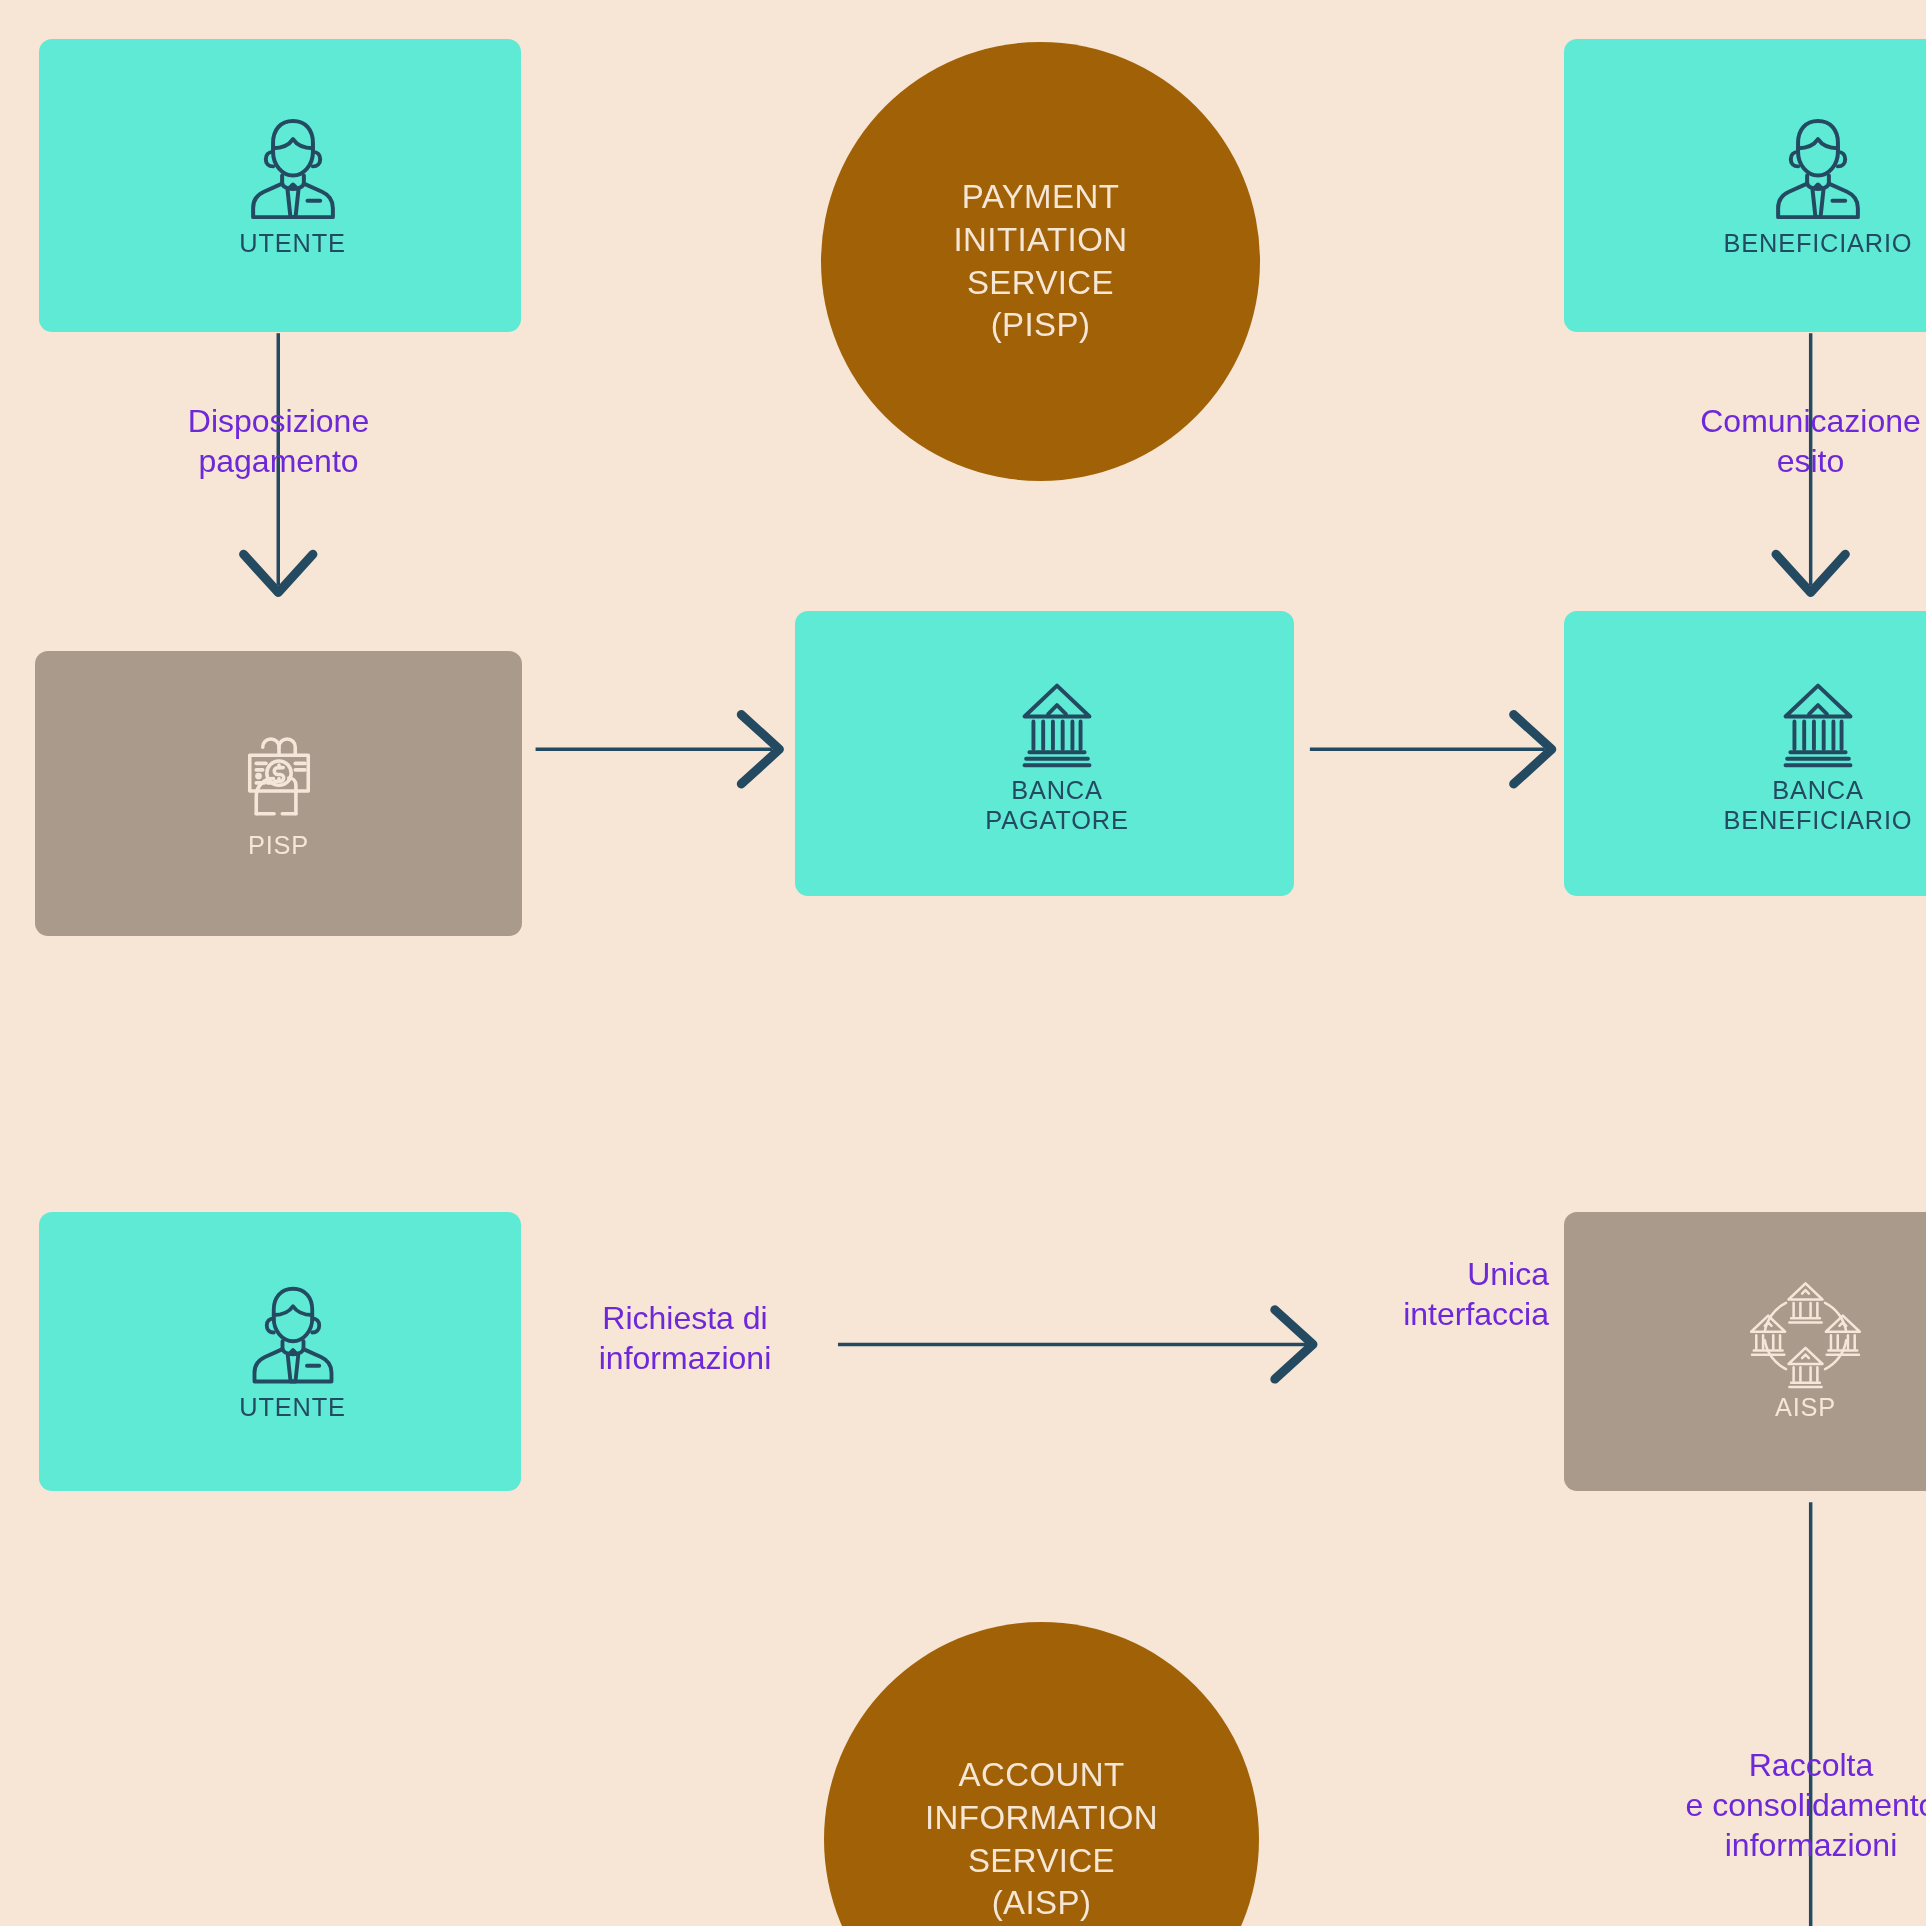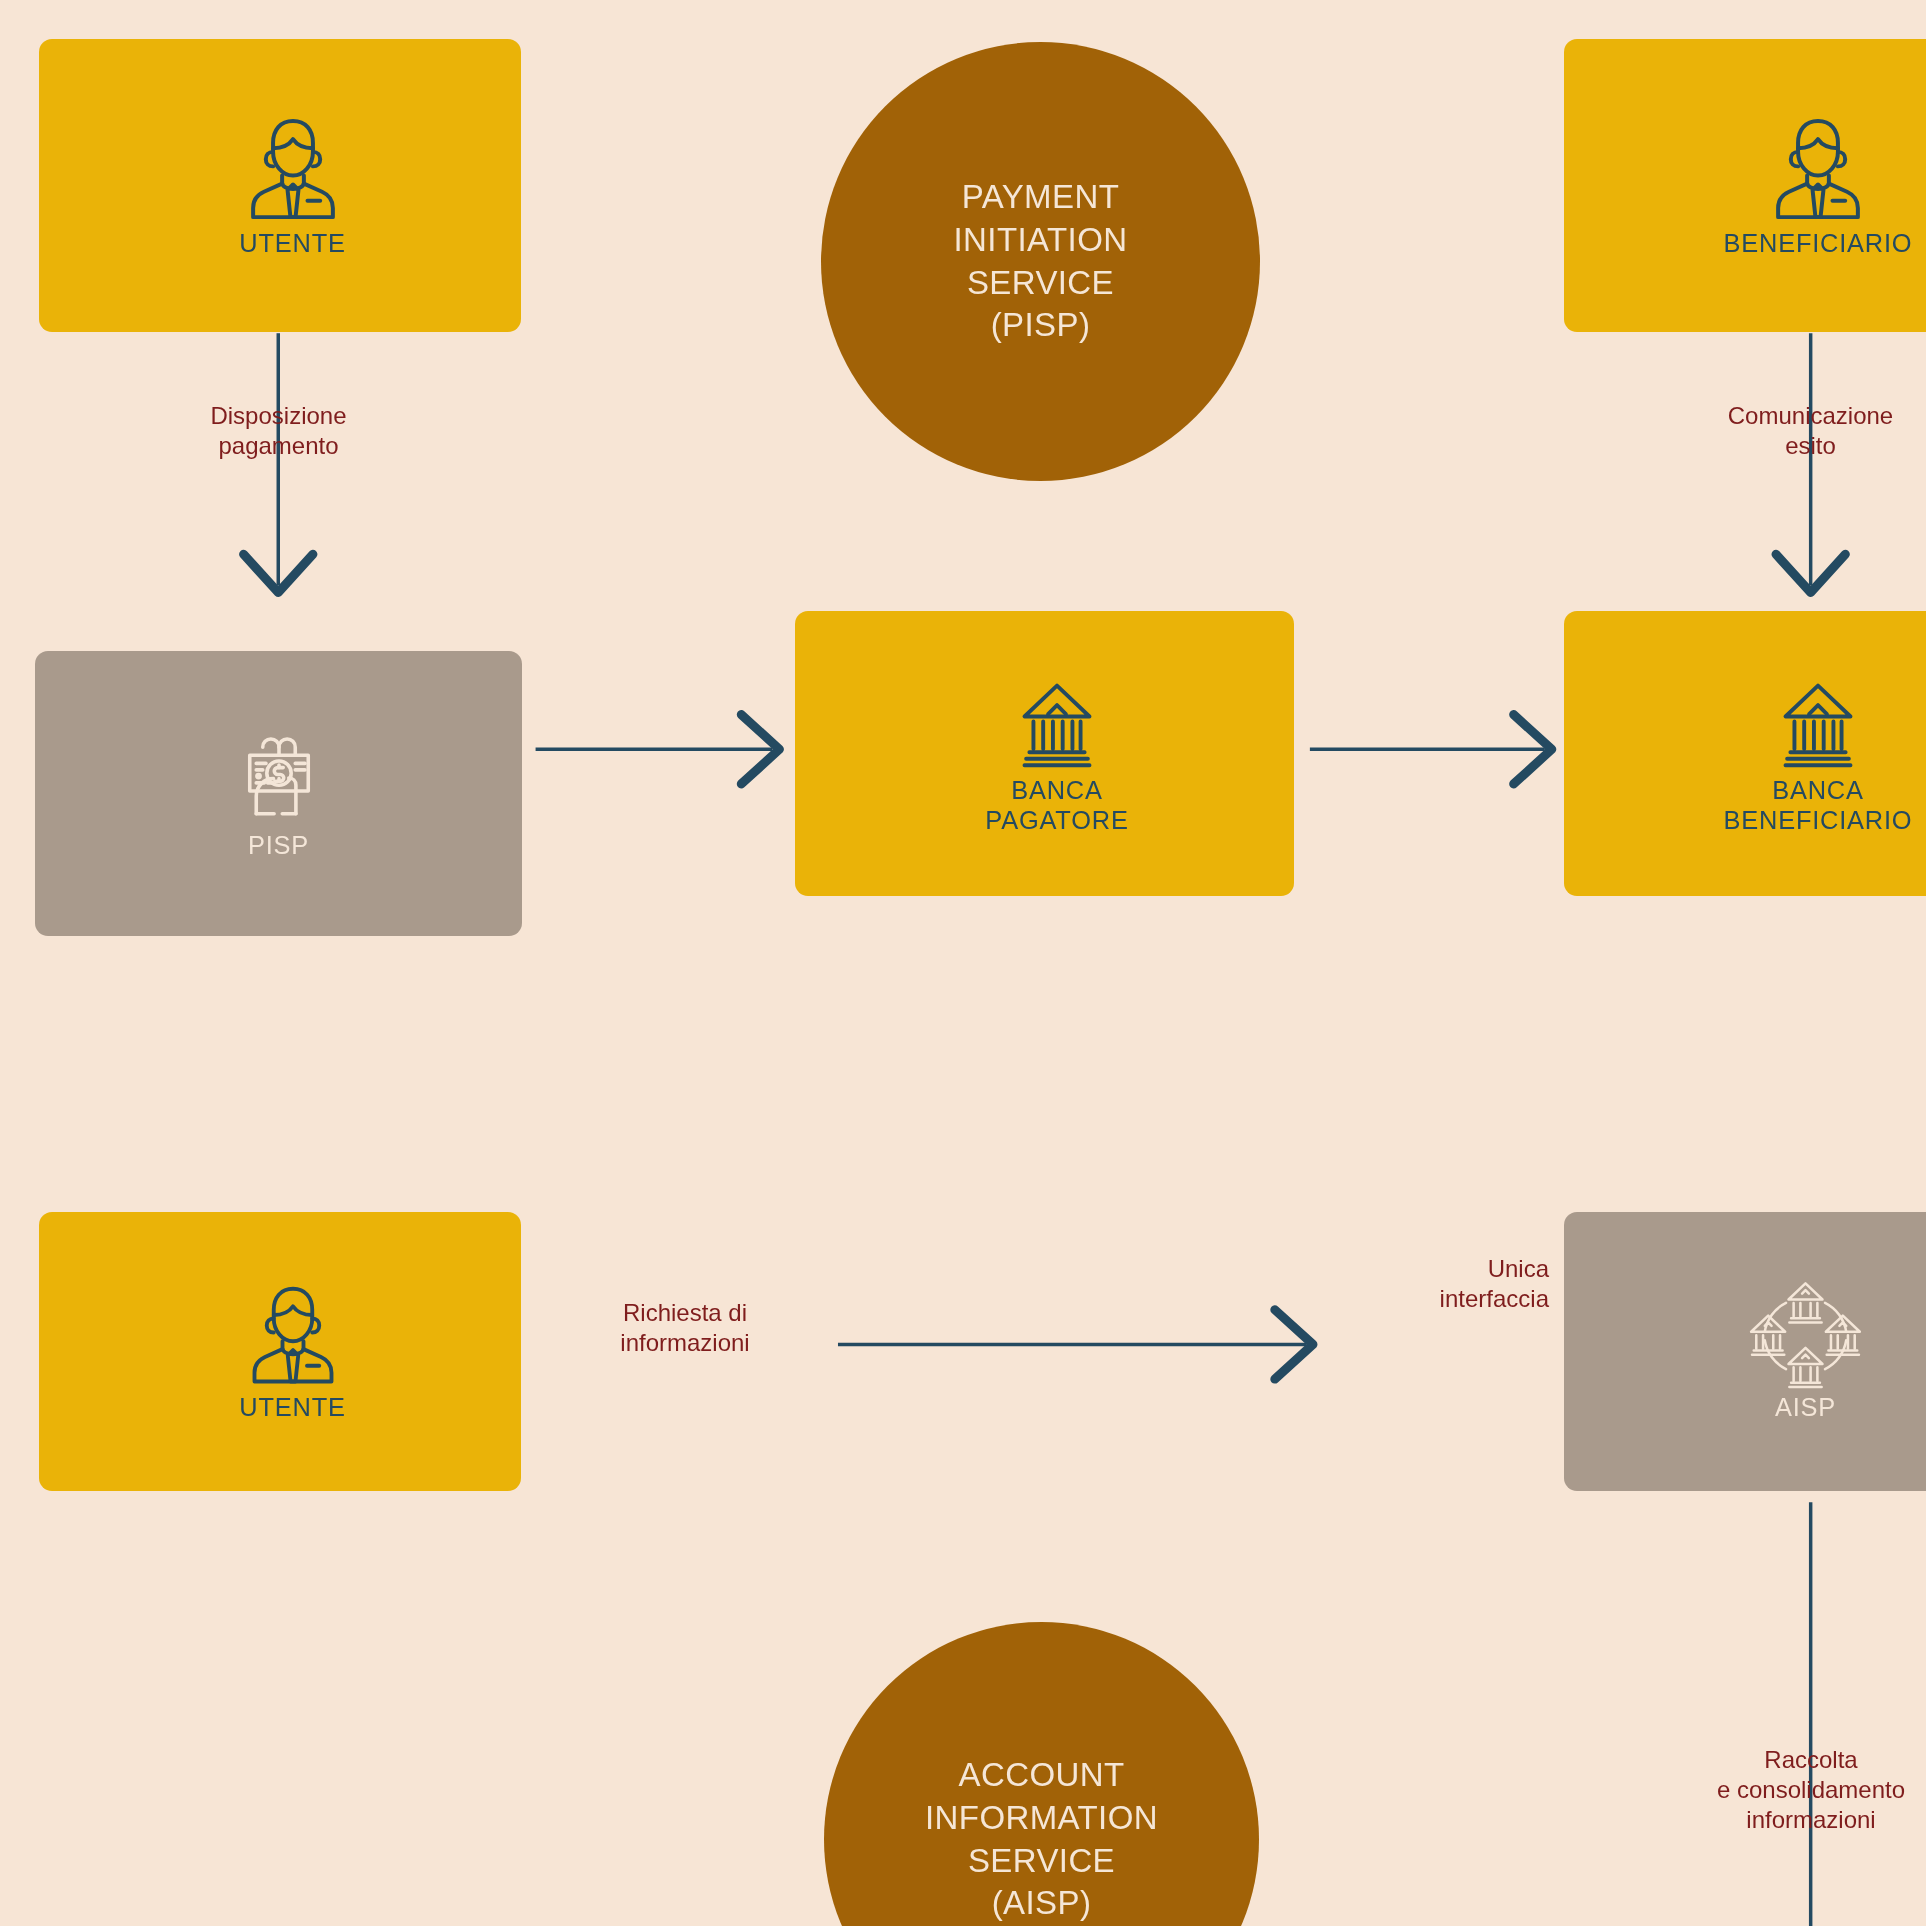--- a/index.html
+++ b/index.html
@@ -15,21 +15,21 @@
   
   .box{
     position:absolute;
     border-radius:13px;
     display:flex;
     flex-direction:column;
     align-items:center;
     justify-content:center;
     box-sizing:border-box;
   }
-  .box.light{background:#eab308;padding-left:25px;}
+  .box.light{background:#5eead4;padding-left:25px;}
   .box.dark{background:#a99a8c;}
 
   .box .ico{display:block;}
   .box .lbl{
     text-align:center;
     color:#244a61;
     font-size:25.4px;
     letter-spacing:0.8px;
     line-height:1.18;
     font-weight:400;
@@ -50,22 +50,22 @@
     font-size:33px;
     line-height:1.30;
     letter-spacing:0.4px;
     white-space:pre-line;
     font-weight:400;
   }
 
   
   .caption{
     position:absolute;
-    color:#7f1d1d;
-    font-size:24px;
+    color:#6d28d9;
+    font-size:32px;
     line-height:1.25;
     white-space:pre-line;
     font-weight:400;
   }
   .caption.center{text-align:center;}
   .caption.right{text-align:right;}
 
   
   svg.links{position:absolute;left:0;top:0;width:2087px;height:2628px;overflow:visible;}
 </style>

